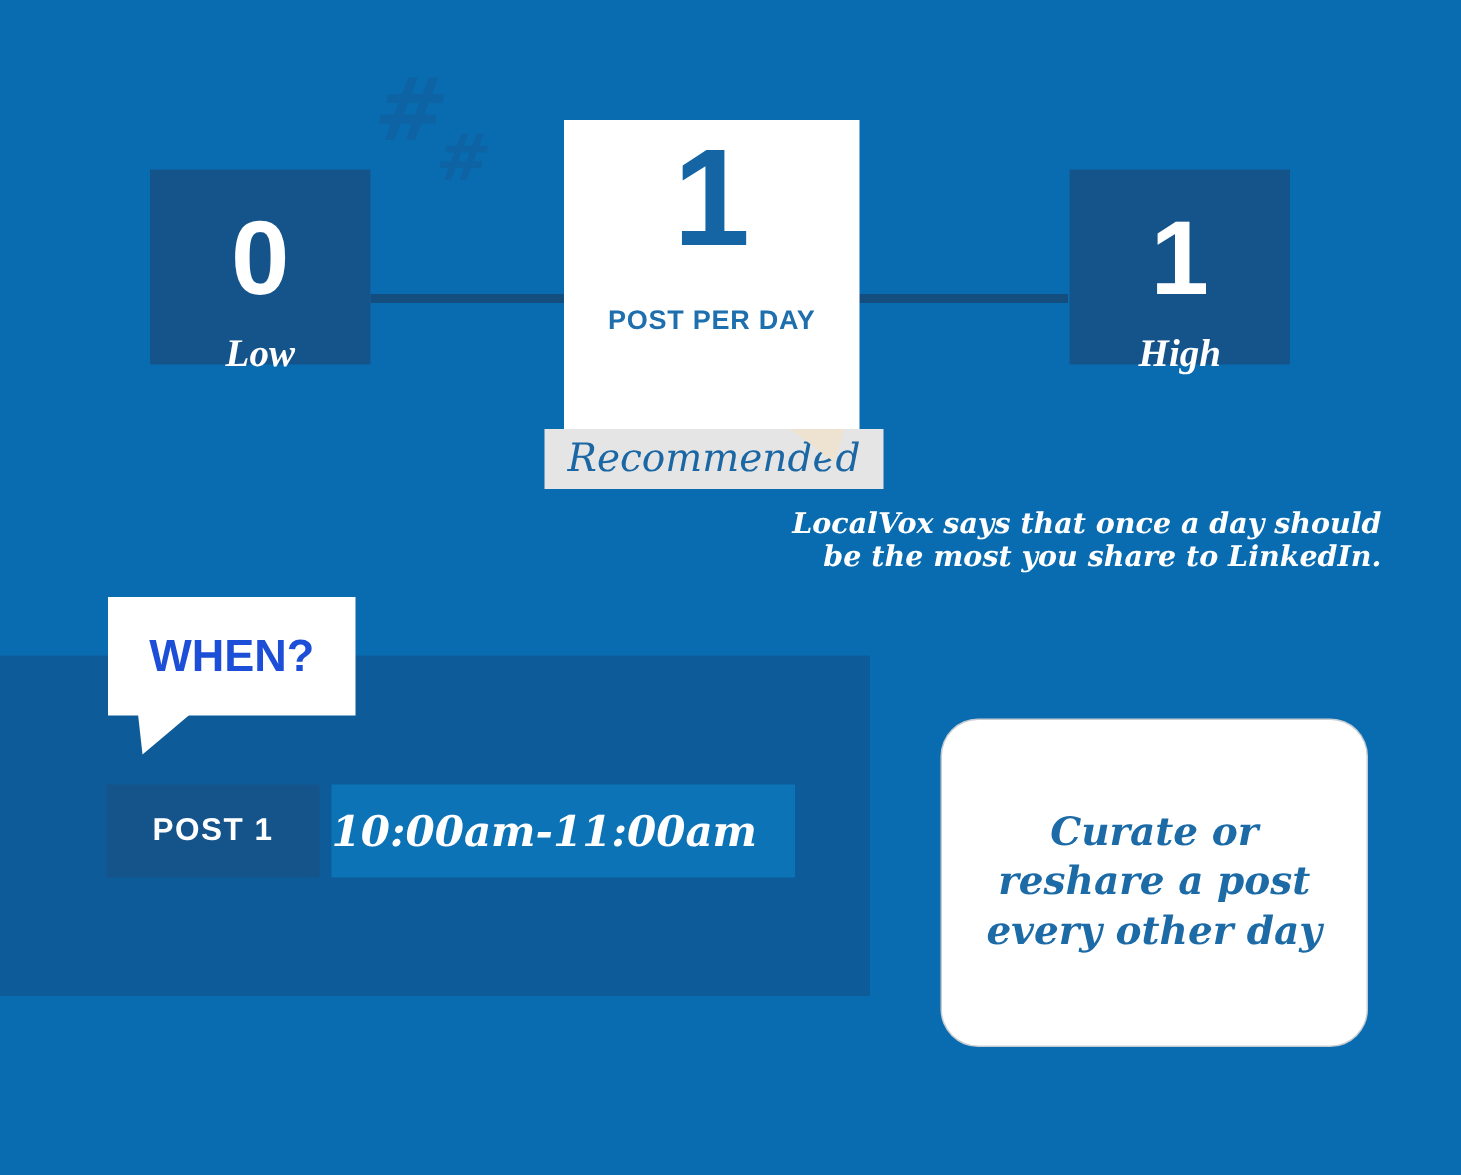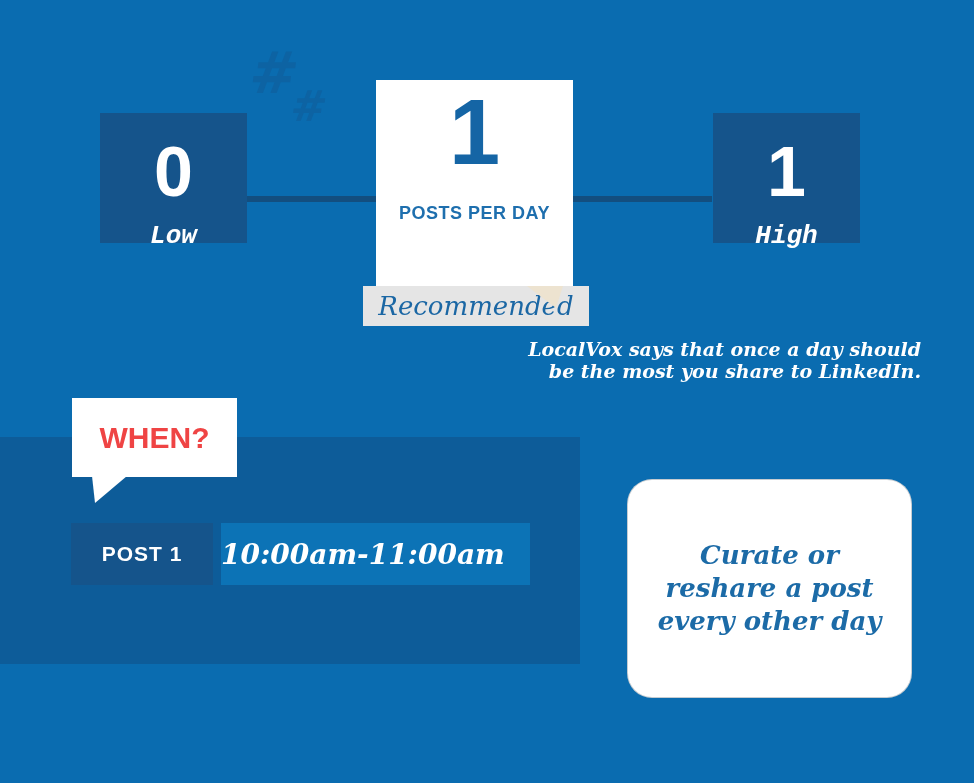--- a/index.html
+++ b/index.html
@@ -23,21 +23,21 @@
   
   .num-box { position:absolute; width:147px; height:130px; background:#15548b; }
   .low-box  { left:100px; top:113px; }
   .high-box { left:713px; top:113px; }
   .box-num {
     position:absolute; left:0; top:24px; width:100%; text-align:center;
     font-size:70px; font-weight:bold; color:#ffffff; line-height:1;
   }
   .box-label {
     position:absolute; left:0; top:108px; width:100%; text-align:center;
-    font-family:Liberation Mono, monospace; font-style:italic; font-weight:bold;
+    font-family:Liberation Serif, serif; font-style:italic; font-weight:bold;
     font-size:26px; color:#ffffff;
   }
 
   
   .rec-card { position:absolute; left:376px; top:80px; width:197px; height:207px; background:#ffffff; }
   .rec-num {
     position:absolute; left:0; top:2px; width:100%; text-align:center;
     font-size:92px; font-weight:bold; color:#1565a5; line-height:1.1;
   }
   .rec-unit {
@@ -59,21 +59,21 @@
   }
   .note div { display:block; }
 
   
   .panel { position:absolute; left:0; top:437px; width:580px; height:227px; background:#0d5c99; }
 
   
   .when-bubble {
     position:absolute; left:72px; top:398px; width:165px; height:79px; background:#ffffff;
     display:flex; align-items:center; justify-content:center;
-    font-size:30px; font-weight:bold; color:#ef4444;
+    font-size:30px; font-weight:bold; color:#1d4ed8;
   }
   .when-tail { position:absolute; left:18px; top:78px; }
 
   
   .post-label {
     position:absolute; left:71px; top:523px; width:142px; height:62px; background:#15548b;
     display:flex; align-items:center; justify-content:center;
     font-size:21px; font-weight:bold; letter-spacing:1px; color:#ffffff;
   }
   .post-time {
@@ -107,21 +107,21 @@
     <div class="box-label">Low</div>
   </div>
 
   <div class="num-box high-box">
     <div class="box-num">1</div>
     <div class="box-label">High</div>
   </div>
 
   <div class="rec-card">
     <div class="rec-num">1</div>
-    <div class="rec-unit">POSTS PER DAY</div>
+    <div class="rec-unit">POST PER DAY</div>
     <div class="ribbon">Recommended</div>
     <svg class="rec-tail" width="42" height="24" viewBox="0 0 42 24">
       <polygon points="3,0 39,0 32,22" fill="#ede3d0"></polygon>
     </svg>
   </div>
 
   <div class="note">
     <div>LocalVox says that once a day should</div>
     <div>be the most you share to LinkedIn.</div>
   </div>

